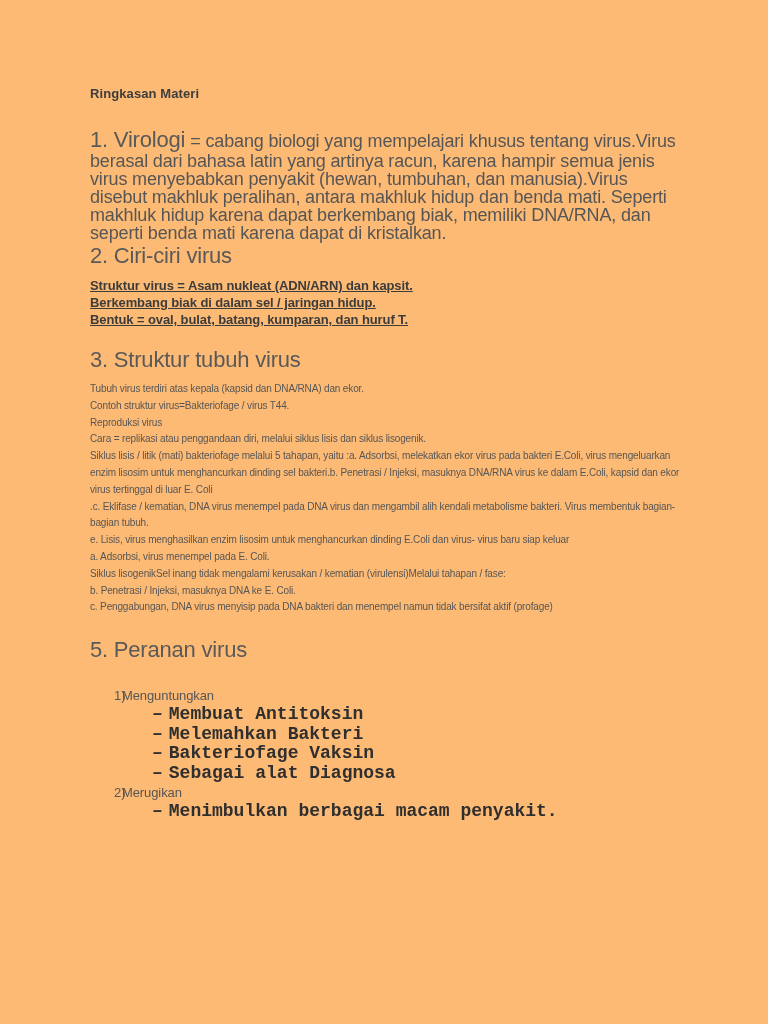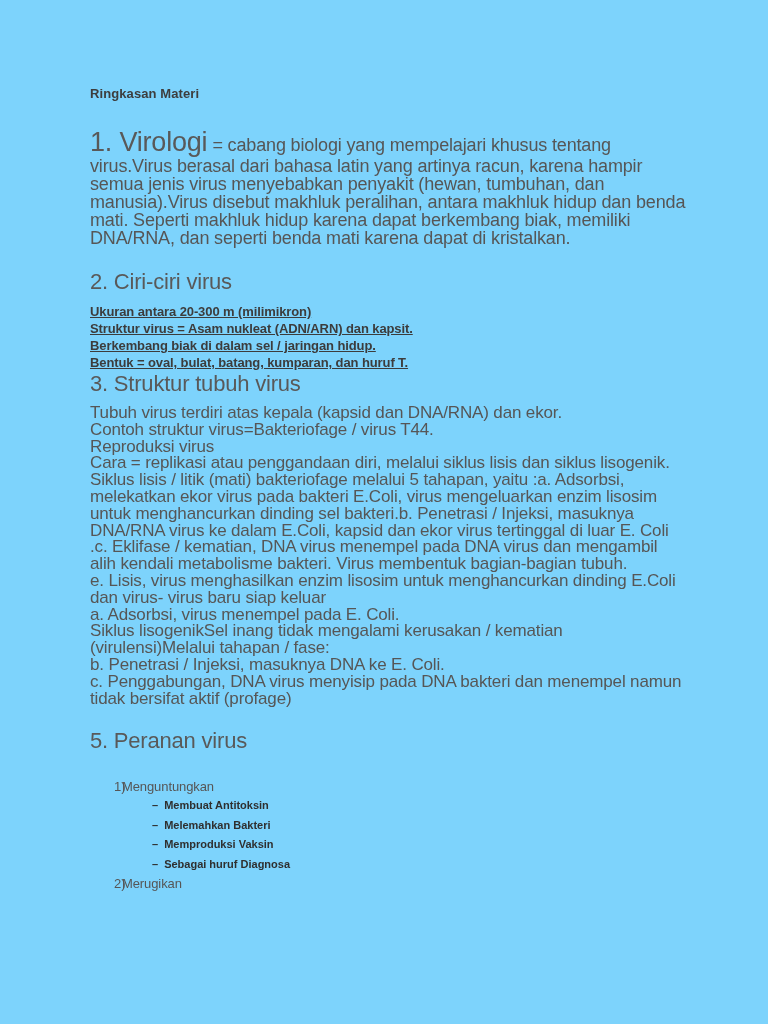--- a/index.html
+++ b/index.html
@@ -7,116 +7,115 @@
     width: 768px;
     height: 1024px;
     background: #ffffff;
     overflow: hidden;
     font-family: "Liberation Sans", sans-serif;
   }
   .page {
     position: relative;
     width: 768px;
     height: 1024px;
-    background: #7dd3fc;
+    background: #fdba74;
     padding: 86px 82px 40px 90px;
   }
   .doc-title {
     font-size: 13px;
     font-weight: bold;
     color: #3d3d3d;
     letter-spacing: 0.1px;
   }
   .body-text {
-    font-size: 17px;
+    font-size: 10px;
     line-height: 16.8px;
     letter-spacing: -0.15px;
     color: #565656;
     max-width: 596px;
   }
   .section-heading {
     font-size: 22px;
     font-weight: 400;
     color: #595959;
     letter-spacing: -0.2px;
     line-height: 26px;
   }
   .virologi-para {
     margin-top: 26px;
     max-width: 596px;
   }
   .heading-inline {
-    font-size: 27px;
+    font-size: 22px;
     color: #595959;
     letter-spacing: -0.2px;
     padding-right: 5px;
   }
   .virologi-para .lead {
     font-size: 18px;
     line-height: 16.8px;
     letter-spacing: -0.15px;
     color: #565656;
   }
-  .section-ciri { margin-top: 21px; }
+  .section-ciri { }
   .ciri-lines { margin-top: 8px; }
   .ciri-line {
     display: block;
     font-size: 13px;
     font-weight: bold;
     line-height: 17px;
     letter-spacing: -0.1px;
     color: #3c3c3c;
     text-decoration: underline;
     max-width: 596px;
   }
-  .section-struktur { }
+  .section-struktur { margin-top: 19px; }
   .struktur-lines { margin-top: 8px; }
   .struktur-para { max-width: 596px; }
   .section-peranan { margin-top: 21px; }
   .peranan-list { margin-top: 23px; }
   .numbered-item {
     display: flex;
     align-items: baseline;
     font-size: 13px;
     line-height: 19px;
     color: #565656;
     letter-spacing: -0.1px;
   }
   .item-number {
     display: inline-block;
     width: 32px;
     padding-left: 24px;
     flex: none;
   }
   .dash-item {
     padding-left: 62px;
-    font-family: Liberation Sans, sans-serif;
+    font-family: Liberation Mono, monospace;
     font-weight: bold;
-    font-size: 11px;
+    font-size: 18px;
     line-height: 19.5px;
     color: #2f2f2f;
     letter-spacing: 0px;
   }
   .dash-item .dash-glyph { padding-right: 6px; }
 </style>
 </head>
 <body>
 
 <div class="page">
 
   <div class="doc-title">Ringkasan Materi</div>
 
   <div class="virologi-para">
     <span class="heading-inline">1. Virologi</span><span class="lead">= cabang biologi yang mempelajari khusus tentang virus.Virus berasal dari bahasa latin yang artinya racun, karena hampir semua jenis virus menyebabkan penyakit (hewan, tumbuhan, dan manusia).Virus disebut makhluk peralihan, antara makhluk hidup dan benda mati. Seperti makhluk hidup karena dapat berkembang biak, memiliki DNA/RNA, dan seperti benda mati karena dapat di kristalkan.</span>
   </div>
 
   <div class="section-ciri">
     <div class="section-heading">2. Ciri-ciri virus</div>
     <div class="ciri-lines">
-      <span class="ciri-line">Ukuran antara 20-300 m (milimikron)</span>
       <span class="ciri-line">Struktur virus = Asam nukleat (ADN/ARN) dan kapsit.</span>
       <span class="ciri-line">Berkembang biak di dalam sel / jaringan hidup.</span>
       <span class="ciri-line">Bentuk = oval, bulat, batang, kumparan, dan huruf T.</span>
     </div>
   </div>
 
   <div class="section-struktur">
     <div class="section-heading">3. Struktur tubuh virus</div>
     <div class="struktur-lines body-text">
       <div class="struktur-para">Tubuh virus terdiri atas kepala (kapsid dan DNA/RNA) dan ekor.</div>
@@ -142,27 +141,30 @@
         <span class="item-number">1)</span>
         <span class="item-label">Menguntungkan</span>
       </div>
       <div class="dash-item">
         <span class="dash-glyph">–</span><span>Membuat Antitoksin</span>
       </div>
       <div class="dash-item">
         <span class="dash-glyph">–</span><span>Melemahkan Bakteri</span>
       </div>
       <div class="dash-item">
-        <span class="dash-glyph">–</span><span>Memproduksi Vaksin</span>
+        <span class="dash-glyph">–</span><span>Bakteriofage Vaksin</span>
       </div>
       <div class="dash-item">
-        <span class="dash-glyph">–</span><span>Sebagai huruf Diagnosa</span>
+        <span class="dash-glyph">–</span><span>Sebagai alat Diagnosa</span>
       </div>
 
       <div class="numbered-item">
         <span class="item-number">2)</span>
         <span class="item-label">Merugikan</span>
+      </div>
+      <div class="dash-item">
+        <span class="dash-glyph">–</span><span>Menimbulkan berbagai macam penyakit.</span>
       </div>
 
     </div>
   </div>
 
 </div>
 
 </body></html>

